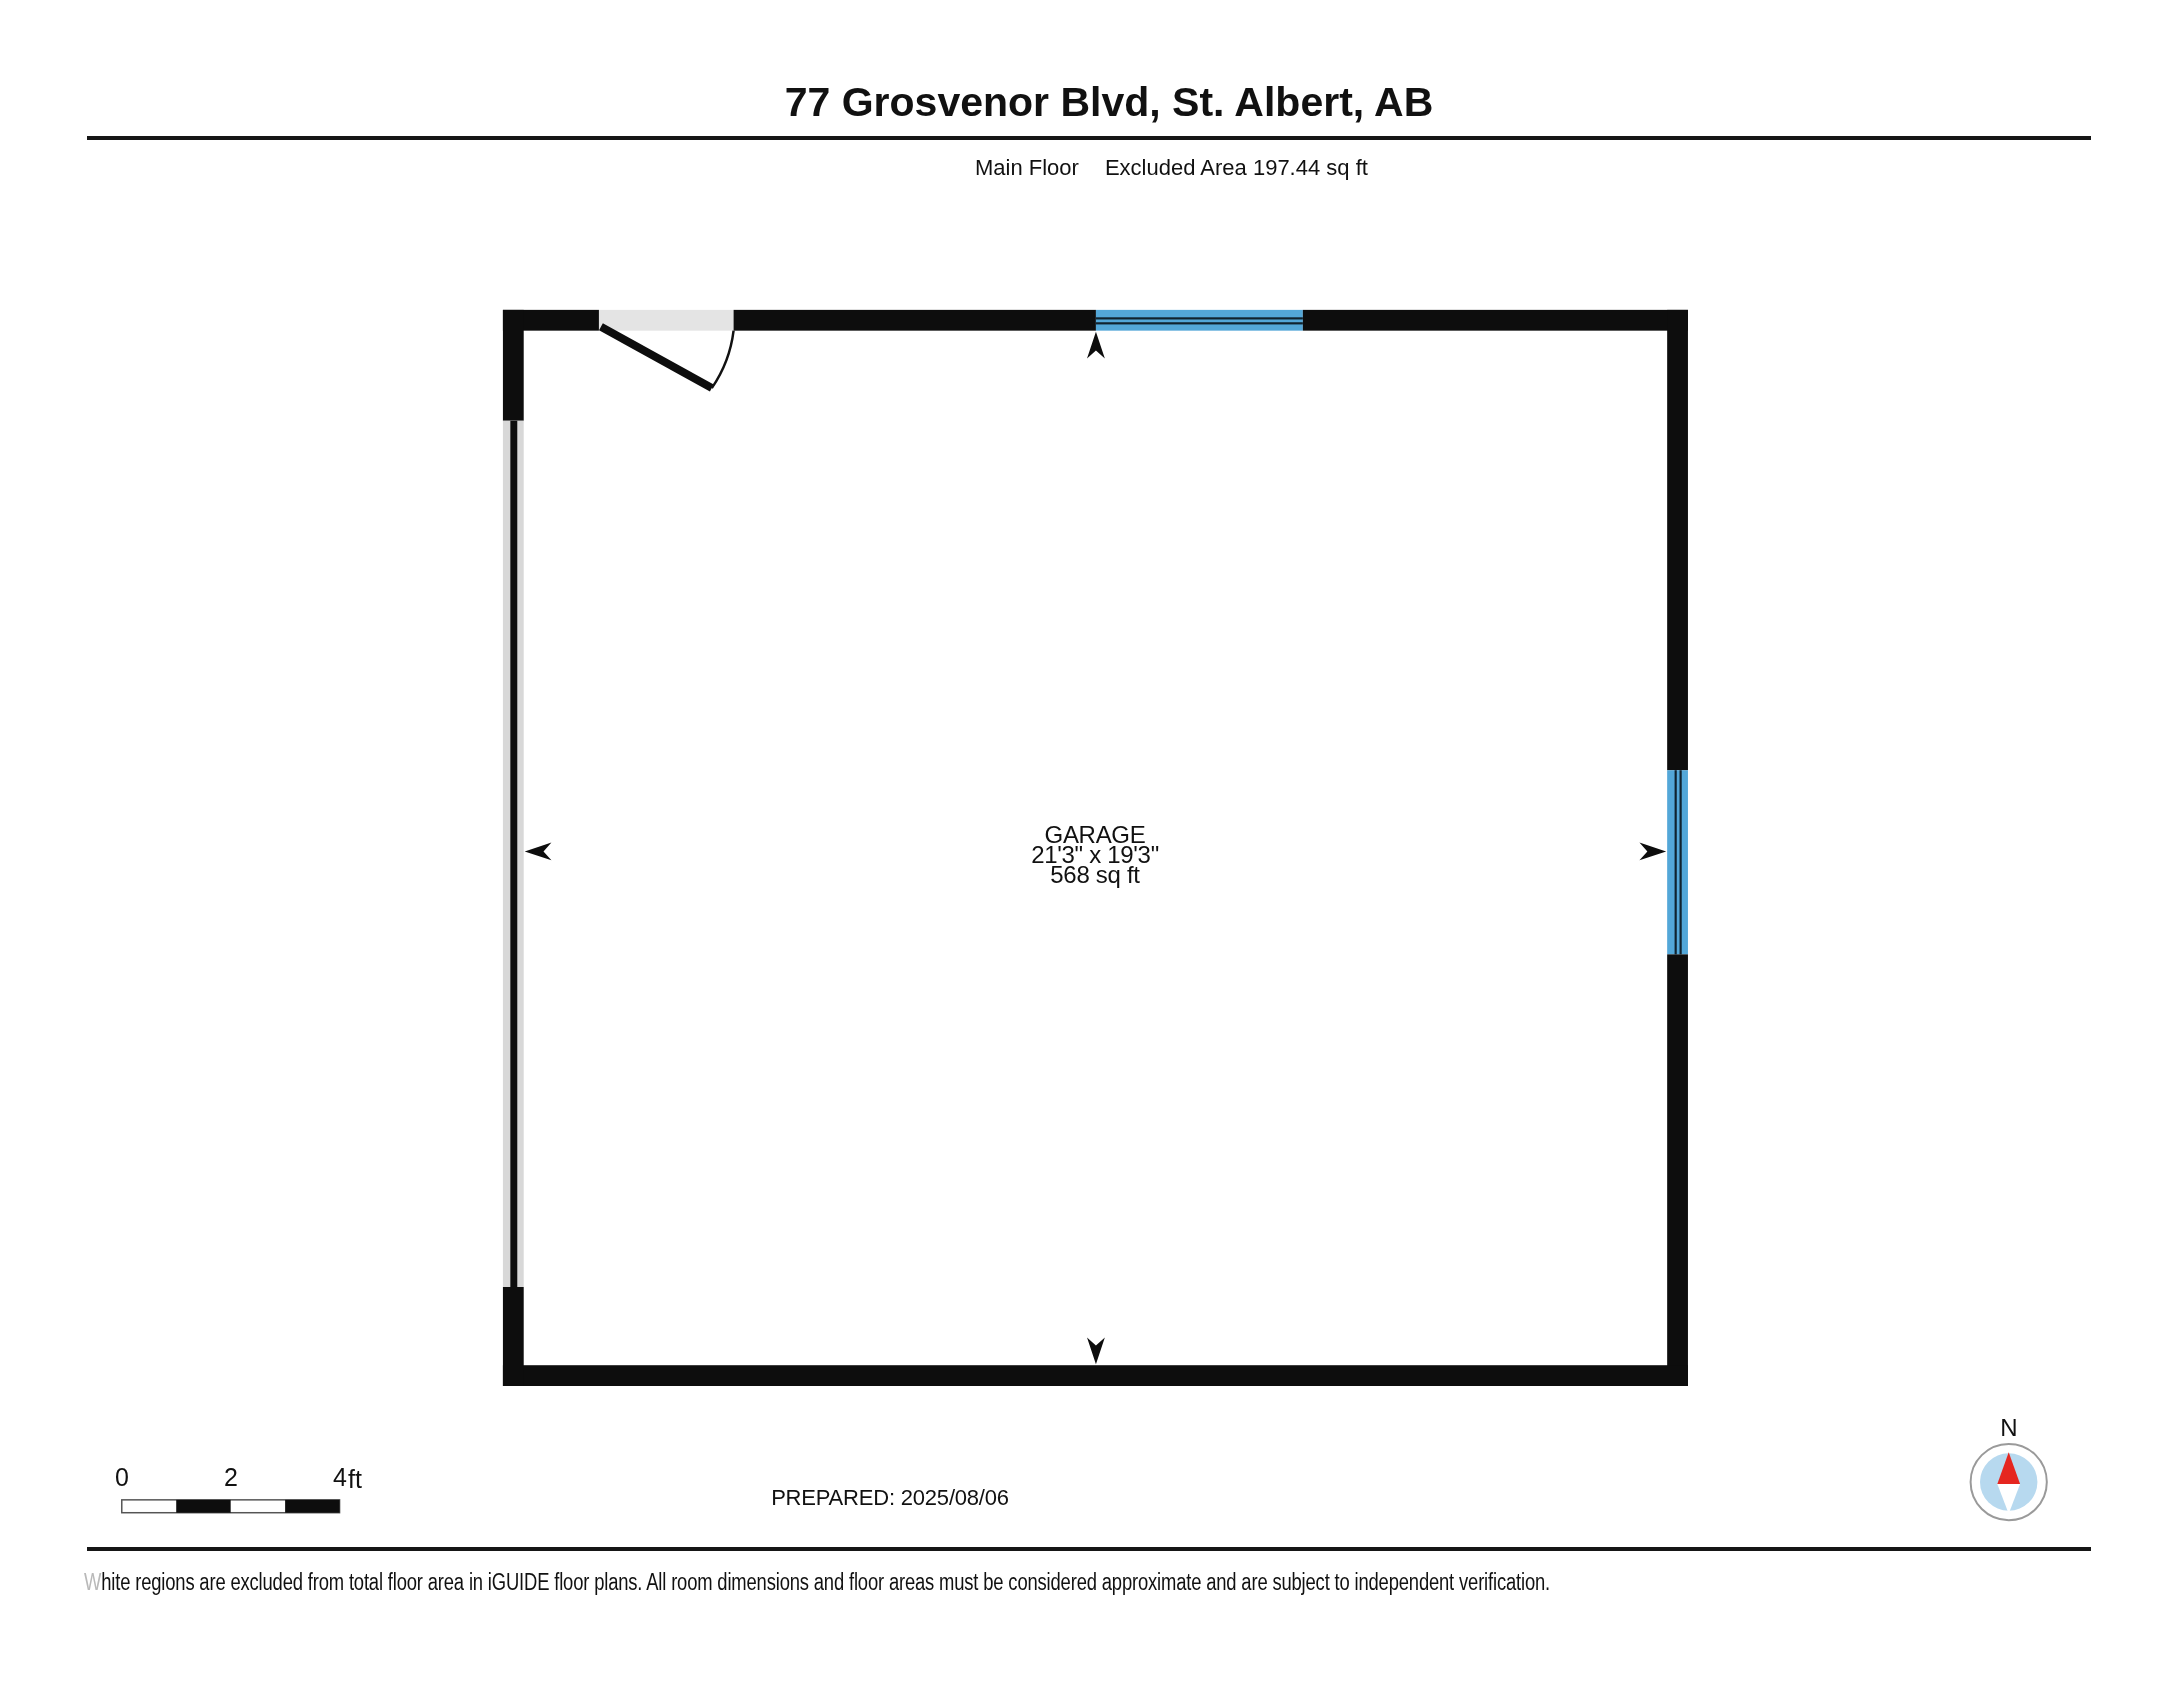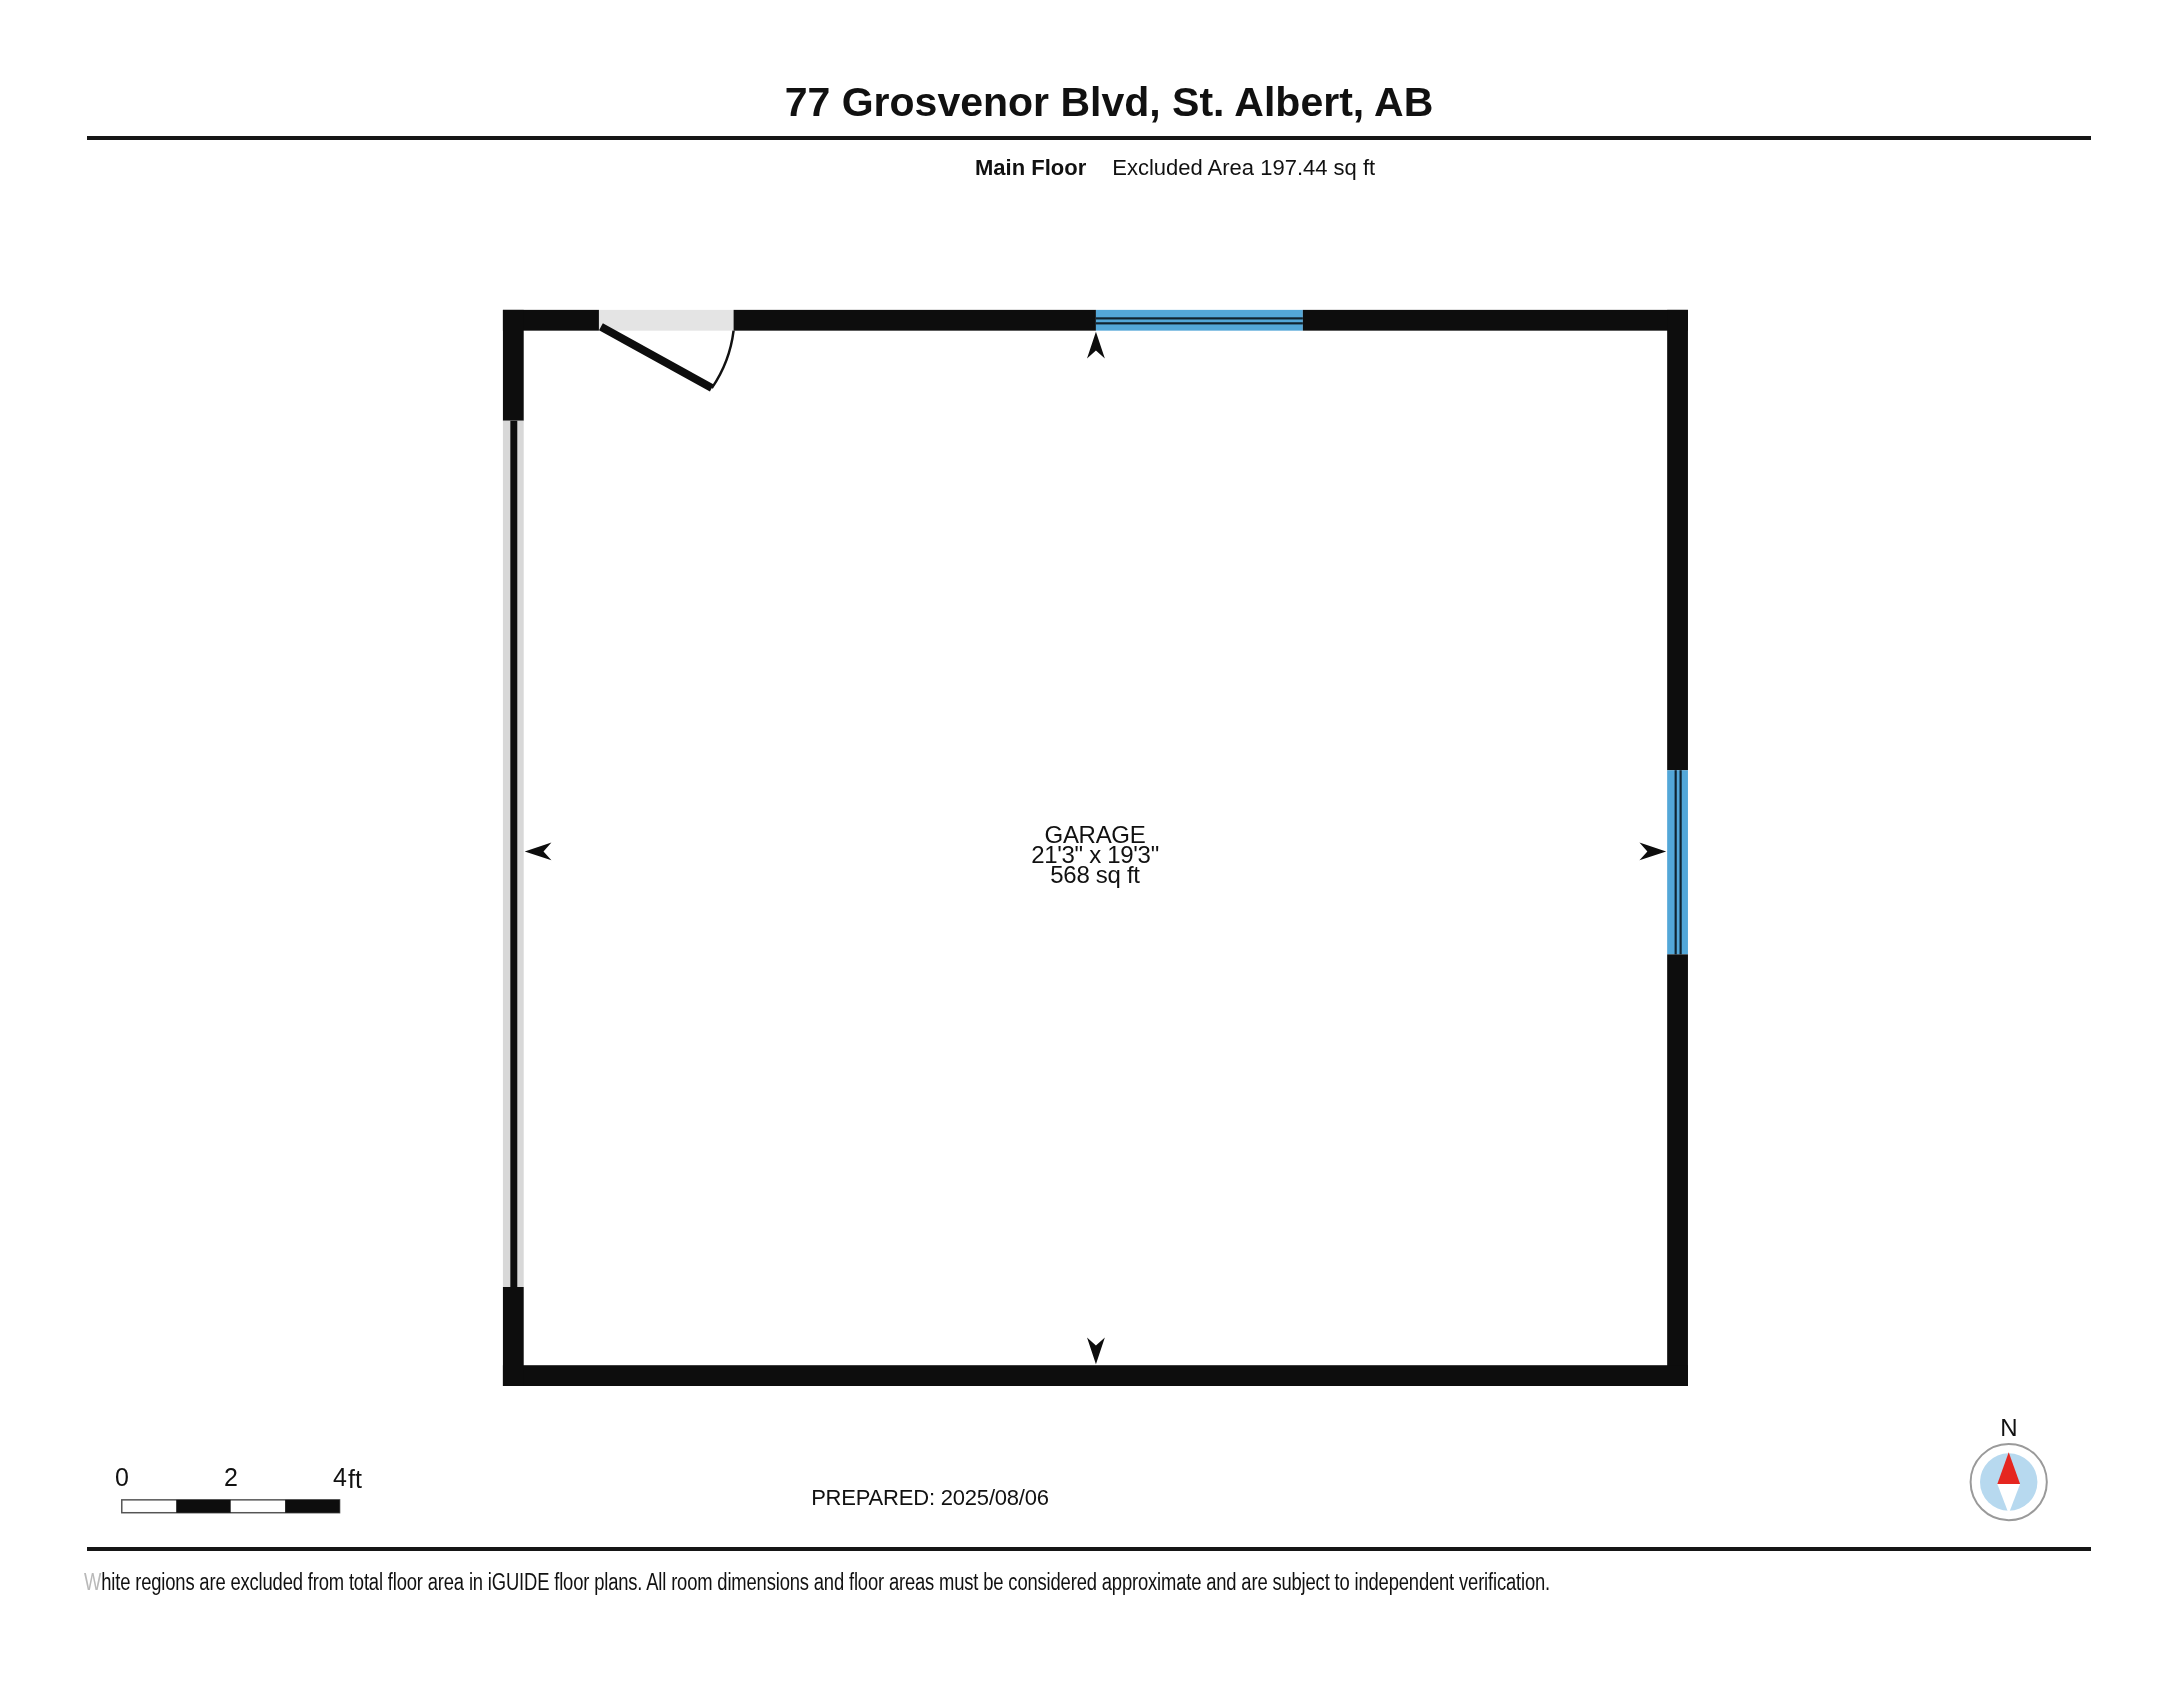--- a/index.html
+++ b/index.html
@@ -24,42 +24,41 @@
     background:#161616;
   }
   .rule-top{top:136px;}
   .rule-bottom{top:1547px;}
   .subtitle{
     top:155px;left:975px;
     font-size:22px;
     display:flex;gap:26px;align-items:baseline;
     white-space:nowrap;
   }
-  .subtitle .floor-name{font-weight:bold;}
+  .subtitle .floor-name{font-weight:normal;}
   .room-label{
     top:825px;left:897px;width:396px;
     text-align:center;
     font-size:24px;line-height:20px;
     letter-spacing:-0.3px;
   }
   .plan-svg{top:0;left:0;width:2178px;height:1683px;}
   .scale-tick{
     top:1463px;width:40px;text-align:center;
     font-size:25px;
   }
   .scale-unit{
     top:1465px;left:348px;
     font-size:25px;
   }
   .prepared{
     top:1485px;left:0;width:1780px;
     text-align:center;
     font-size:22px;
     letter-spacing:-0.2px;
-    margin-left:40px;
   }
   .compass-n{
     top:1414px;left:1989px;width:40px;
     text-align:center;
     font-size:24px;
   }
   .disclaimer{
     top:1569px;left:84px;
     font-size:23px;
     white-space:nowrap;

